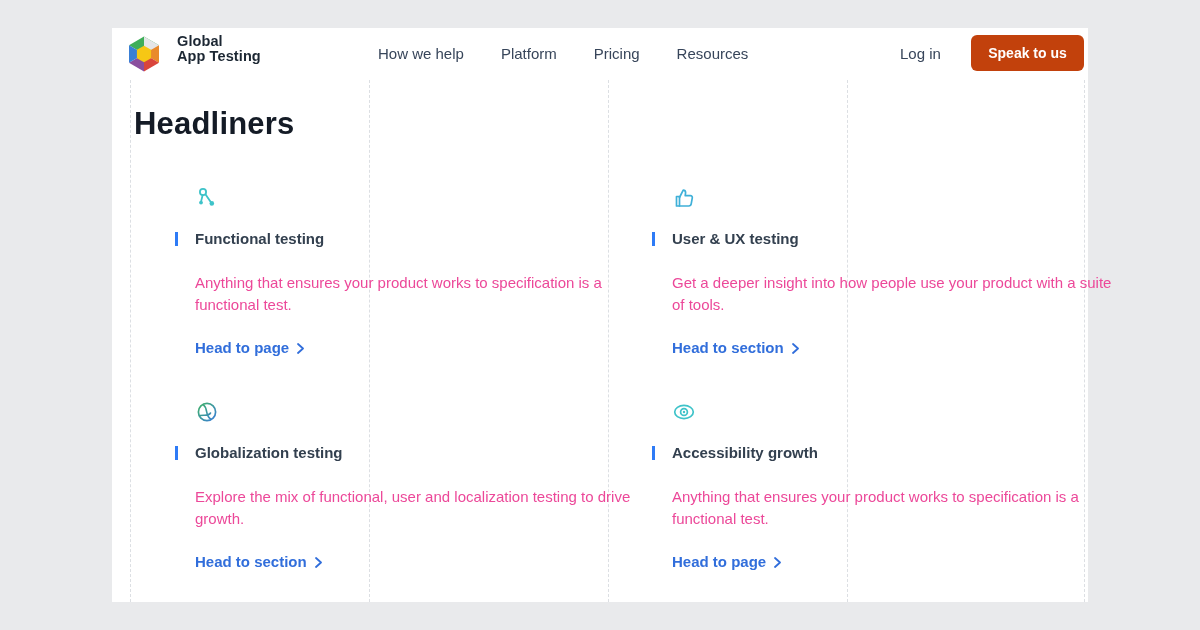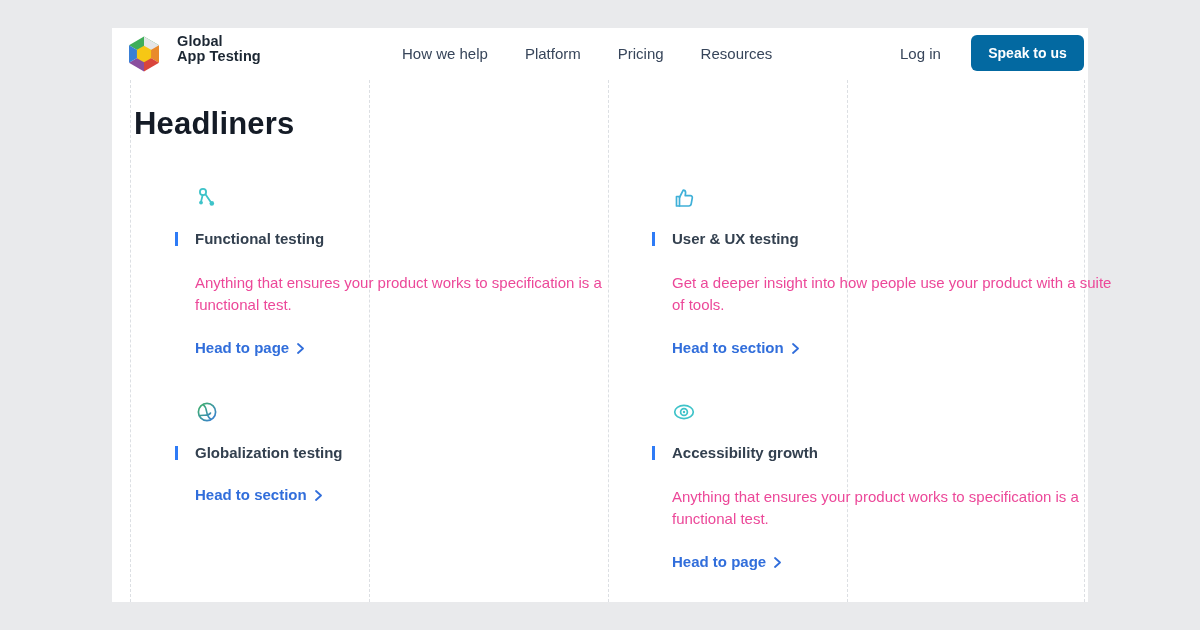--- a/index.html
+++ b/index.html
@@ -13,24 +13,24 @@
   .vl-1 { left:18px; }
   .vl-2 { left:257px; }
   .vl-3 { left:496px; }
   .vl-4 { left:735px; }
   .vl-5 { left:972px; }
 
   
   .logo { position:absolute; left:12px; top:6px; display:flex; align-items:flex-start; cursor:pointer; }
   .logo-mark { width:40px; height:40px; }
   .logo-text { margin-left:13px; font-size:14.5px; font-weight:bold; color:#1c2733; line-height:15px; letter-spacing:.1px; }
-  .nav { position:absolute; left:266px; top:17px; display:flex; gap:37px;margin-left:24px; }
+  .nav { position:absolute; left:266px; top:17px; display:flex; gap:37px; }
   .nav-item { font-size:15px; color:#37455a; cursor:pointer; }
   .login { position:absolute; left:788px; top:17px; font-size:15px; color:#37455a; cursor:pointer; }
-  .cta { position:absolute; left:859px; top:7px; width:113px; height:36px; background:#0369a1; border:none;
+  .cta { position:absolute; left:859px; top:7px; width:113px; height:36px; background:#c2410c; border:none;
          border-radius:6px; color:#ffffff; font-size:14px; font-weight:bold; font-family:"Liberation Sans", sans-serif;
          cursor:pointer; display:flex; align-items:center; justify-content:center; }
 
   
   .page-title { position:absolute; left:22px; top:78px; font-size:31px; font-weight:800; color:#141b26; letter-spacing:.2px; }
 
   .card { position:absolute; width:445px;margin-left:47px; }
   .card-a { left:36px;  top:158px; }
   .card-b { left:513px; top:158px; }
   .card-c { left:36px;  top:372px; }
@@ -128,20 +128,21 @@
             <stop offset="0" stop-color="#3fb06a"></stop>
             <stop offset="1" stop-color="#3a7fd5"></stop>
           </linearGradient>
         </defs>
         <circle cx="12" cy="12" r="8.6" stroke="url(#globeGrad)" stroke-width="1.7"></circle>
         <path d="M8.2 4.6 C13.5 8.5 9.5 15 15.8 19.2" stroke="url(#globeGrad)" stroke-width="1.6" stroke-linecap="round"></path>
         <path d="M5 15.5 C9 14.5 13.5 16.5 15.5 13" stroke="url(#globeGrad)" stroke-width="1.6" stroke-linecap="round"></path>
       </svg>
     </div>
     <div class="card-title">Globalization testing</div>
+    <div class="card-desc">Explore the mix of functional, user and localization testing to drive growth.</div>
     <div class="card-link">
       <span>Head to section</span>
       <svg class="chev" width="7" height="11" viewBox="0 0 7 11" fill="none">
         <path d="M1 1 L6 5.5 L1 10" stroke="#316edb" stroke-width="1.8" stroke-linecap="round" stroke-linejoin="round"></path>
       </svg>
     </div>
   </div>
 
   <div class="card card-d">
     <div class="card-icon">

